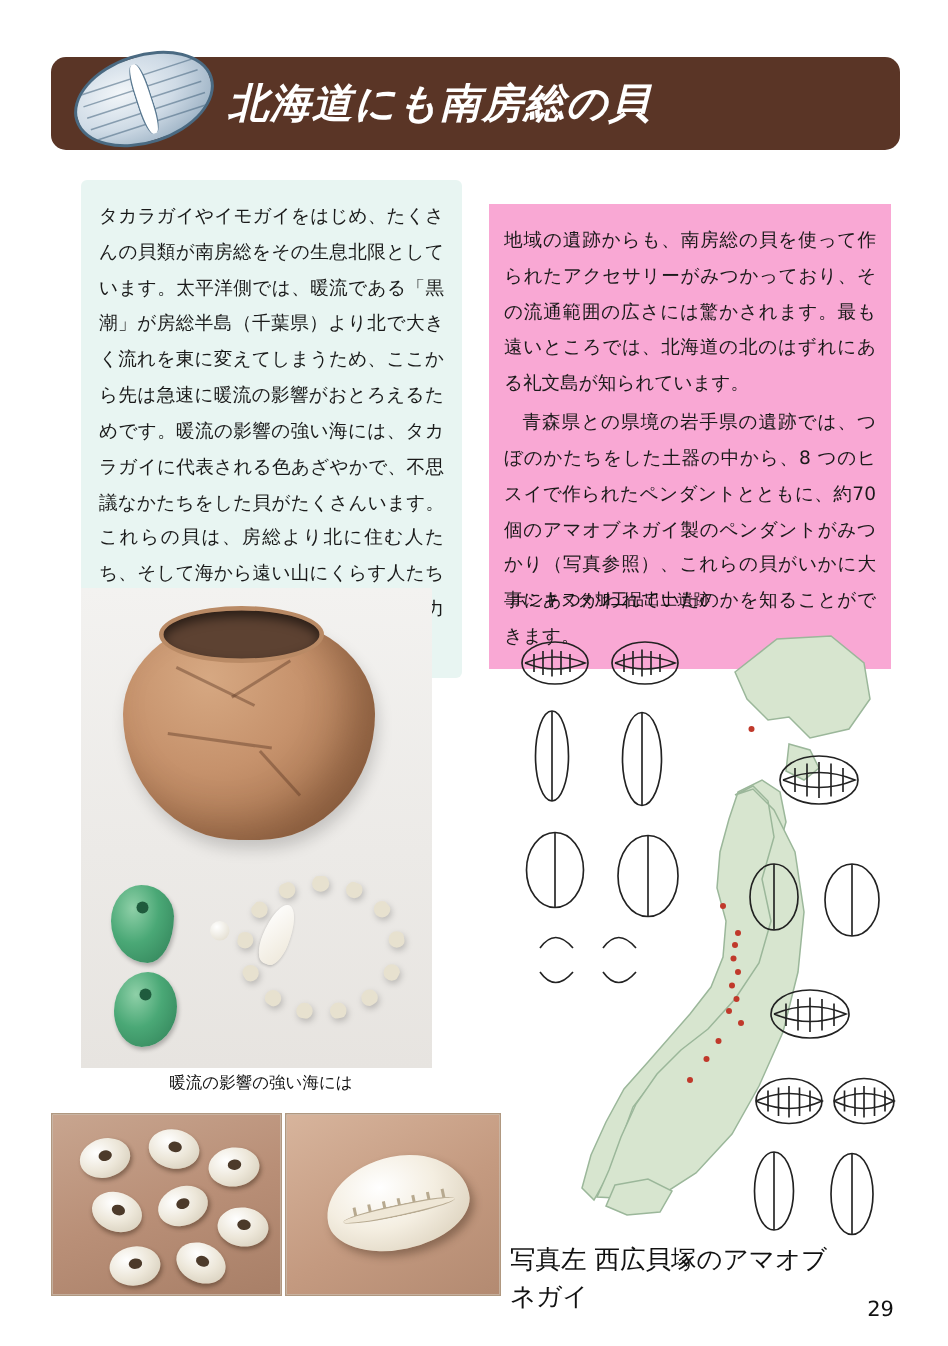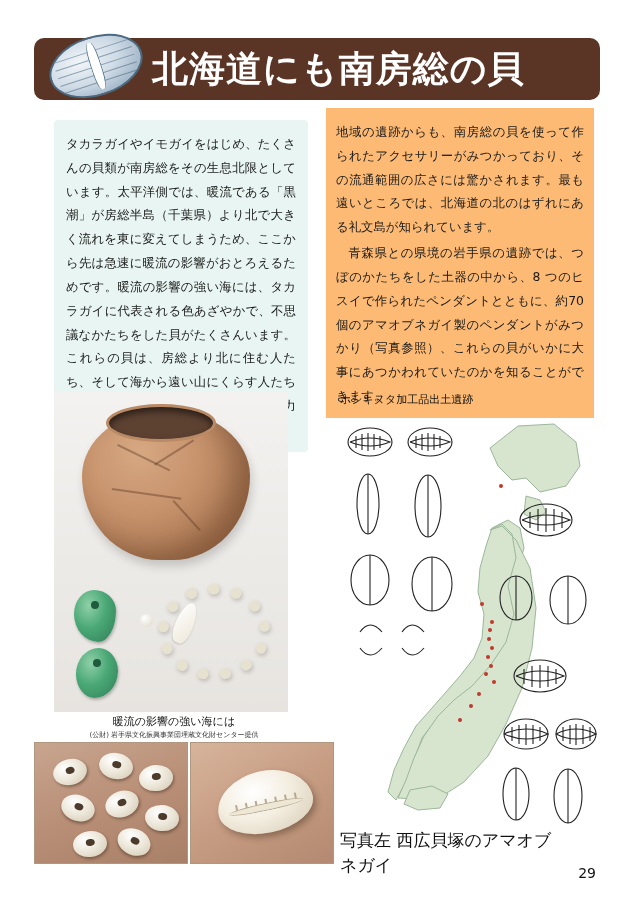--- a/index.html
+++ b/index.html
@@ -30,25 +30,26 @@
     background: #5a3526;
     border-radius: 10px;
     box-sizing: border-box;
   }
   .header-title {
     position: absolute;
     left: 118px;
     top: 50%;
     transform: translateY(-50%);
     color: #ffffff;
-    font-size: 36px;
+    font-size: 27px;
     font-weight: bold;
     letter-spacing: 1px;
     white-space: nowrap;
     font-family: "DejaVu Sans", "Liberation Sans", sans-serif;
+    font-style: italic;
   }
   .header-shell {
     position: absolute;
     left: 8px;
     top: -8px;
     width: 108px;
     height: 72px;
   }
   .shell-oval {
     position: absolute;
@@ -96,24 +97,24 @@
   .col-left {
     left: 54px;
     top: 120px;
     width: 254px;
     padding: 12px 12px 10px 12px;
     background: #e8f5f2;
     border-radius: 4px;
   }
   .col-right {
     left: 326px;
-    top: 108px;
+    top: 136px;
     width: 268px;
     padding: 12px 10px 10px 10px;
-    background: #fdba74;
+    background: #f9a8d4;
   }
   .col p {
     margin: 0;
   }
   .col p + p {
     margin-top: 2px;
     text-indent: 1em;
   }
 
   
@@ -395,21 +396,20 @@
     <div class="white-shell"></div>
 
     <div class="jade-1">
         <span class="jade-hole"></span>
       </div>
     <div class="jade-2">
         <span class="jade-hole"></span>
       </div>
   </div>
   <div class="caption-pot">暖流の影響の強い海には</div>
-  <div class="caption-credit">(公財) 岩手県文化振興事業団埋蔵文化財センター提供</div>
 
   <div class="photo-beads">
     <div class="bead-shell" style="left:18px; top:16px; transform:rotate(-14deg);"></div>
     <div class="bead-shell" style="left:64px; top:10px; transform:rotate(10deg);"></div>
     <div class="bead-shell" style="left:104px; top:22px; transform:rotate(-6deg);"></div>
     <div class="bead-shell" style="left:26px; top:52px; transform:rotate(18deg);"></div>
     <div class="bead-shell" style="left:70px; top:48px; transform:rotate(-20deg);"></div>
     <div class="bead-shell" style="left:110px; top:62px; transform:rotate(6deg);"></div>
     <div class="bead-shell" style="left:38px; top:88px; transform:rotate(-8deg);"></div>
     <div class="bead-shell" style="left:82px; top:86px; transform:rotate(24deg);"></div>

